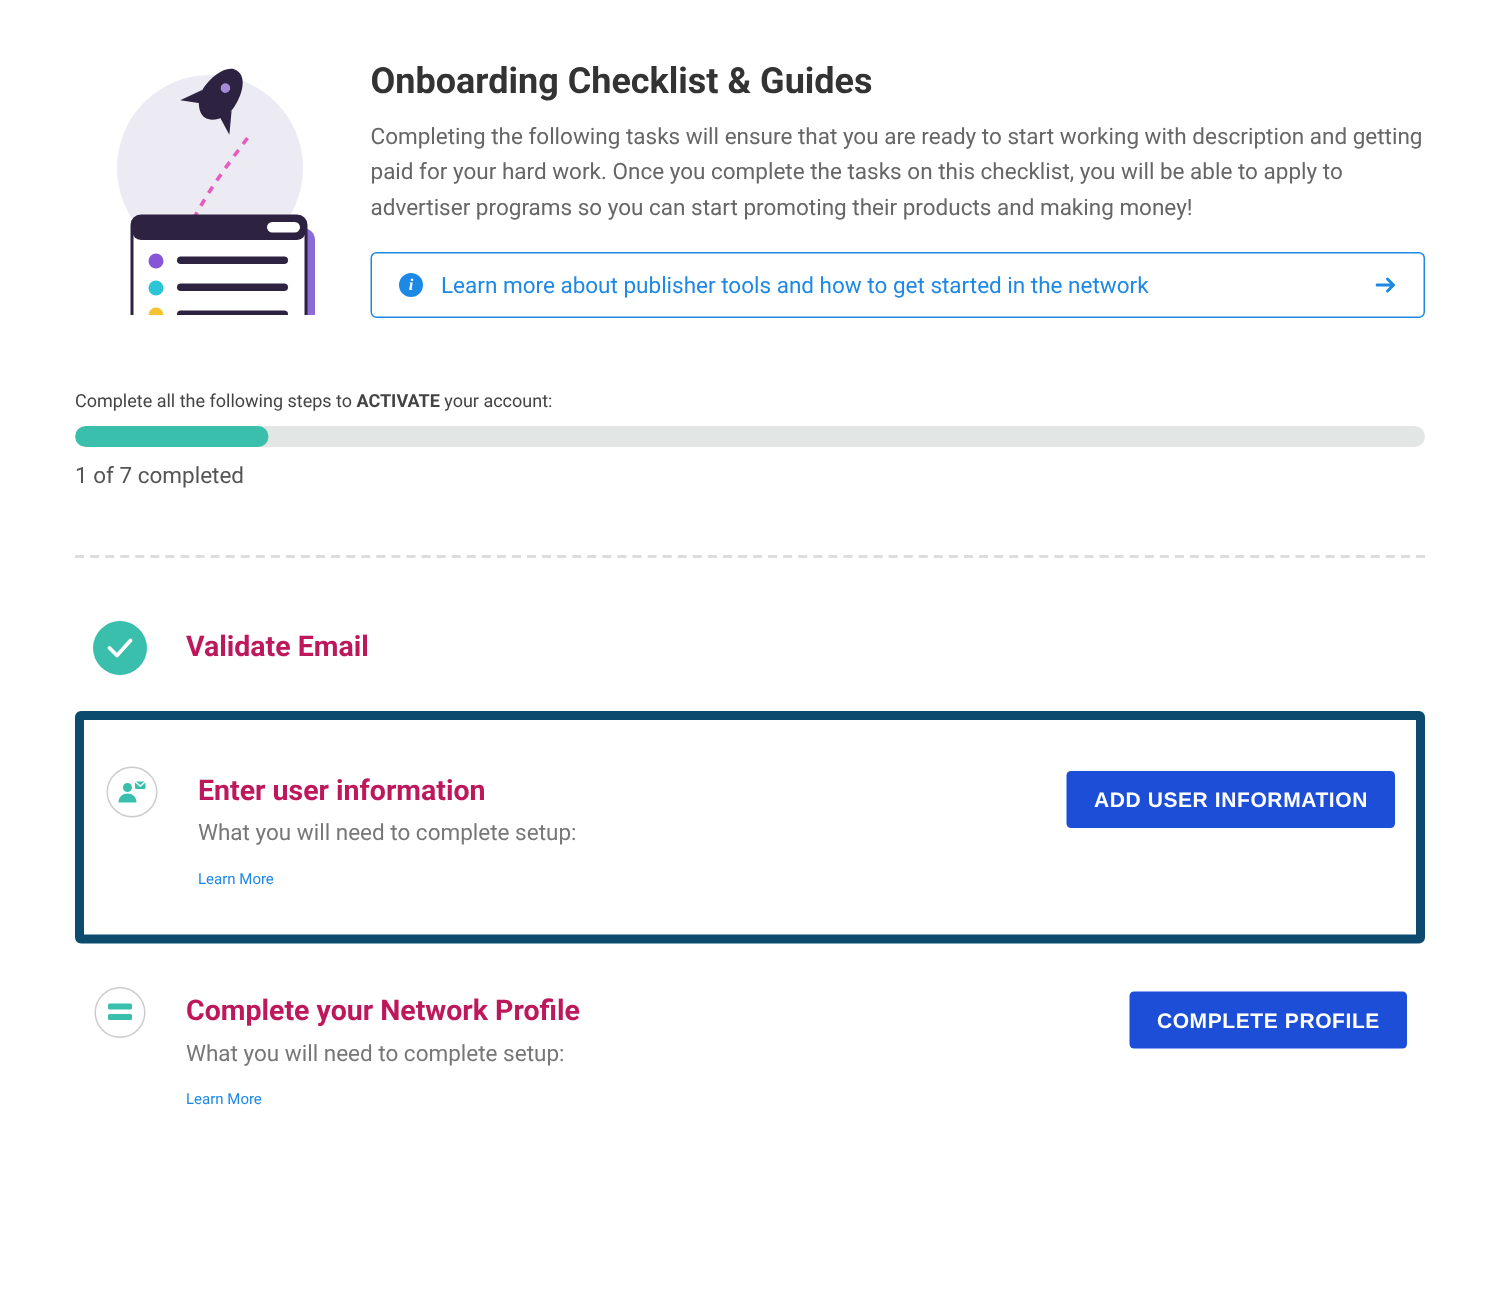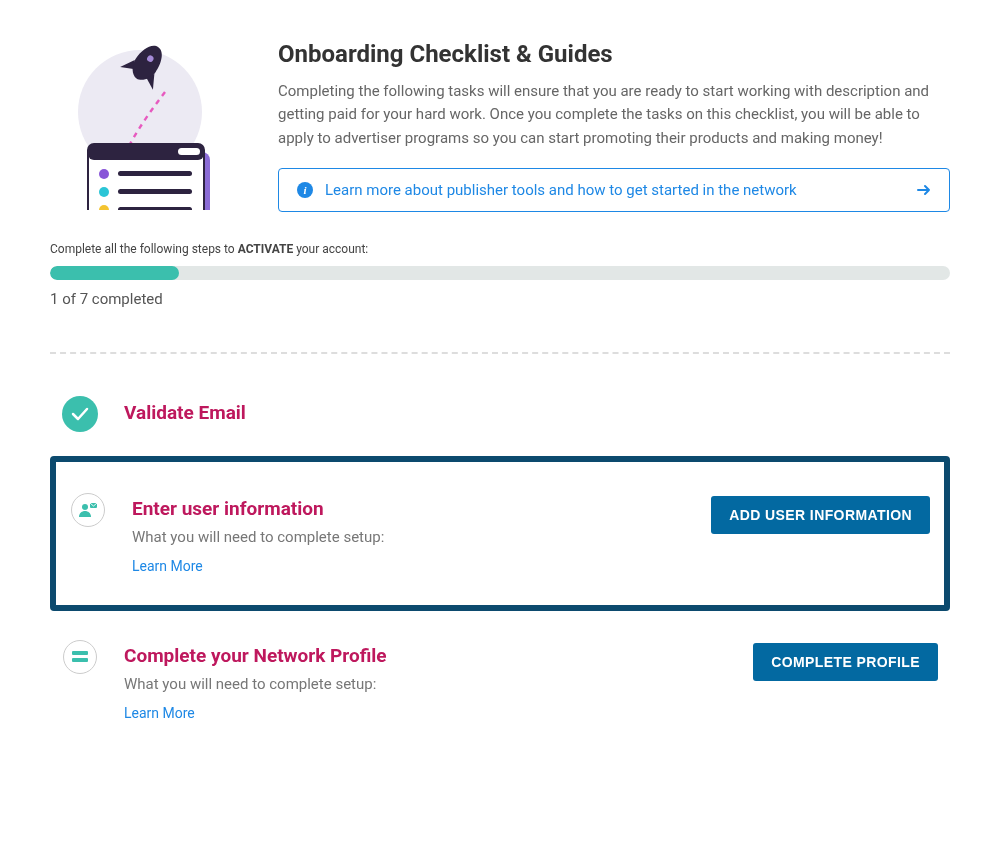--- a/index.html
+++ b/index.html
@@ -6,22 +6,22 @@
   body {
     margin: 0;
     font-family: -apple-system, BlinkMacSystemFont, "Segoe UI", Roboto, "Helvetica Neue", Arial, sans-serif;
     background: #fff;
     color: #333;
     padding: 40px 50px;
     width: 1000px;
   }
   .header-row {
     display: flex;
-    gap: 48px;
-    margin-bottom: 30px;
+    gap: 17px;
+    margin-bottom: 48px;
     justify-content: space-between;
   }
   .illustration {
     flex-shrink: 0;
     width: 180px;
     height: 170px;
     position: relative;
   }
   .header-content {
     flex: 1;
@@ -153,31 +153,31 @@
   }
   .step ul {
     margin: 0 0 14px 0;
     padding-left: 28px;
     color: #777;
     font-size: 15px;
     line-height: 1.55;
   }
   .learn-more {
     color: #1e88e5;
-    font-size: 14px;
+    font-size: 10px;
     text-decoration: none;
     cursor: pointer;
   }
   .step-action {
     flex-shrink: 0;
     align-self: flex-start;
     margin-top: 4px;
   }
   .action-btn {
-    background: #0369a1;
+    background: #1d4ed8;
     color: #fff;
     border: none;
     padding: 11px 18px;
     font-size: 14px;
     font-weight: 600;
     letter-spacing: 0.4px;
     border-radius: 3px;
     cursor: pointer;
   }
   svg { display: block; }

